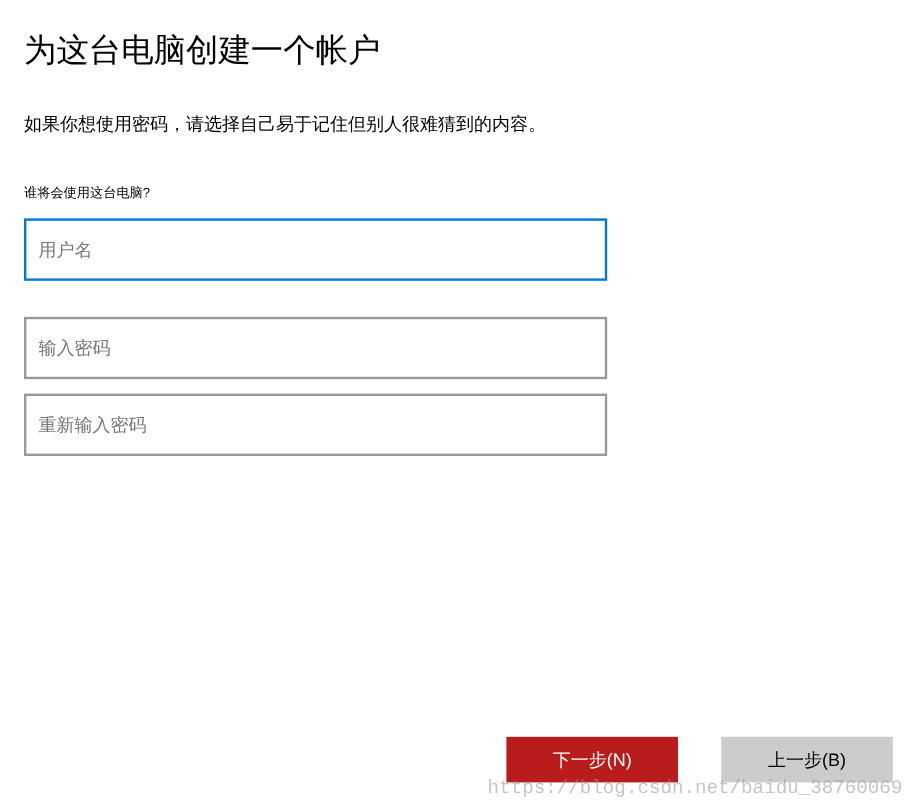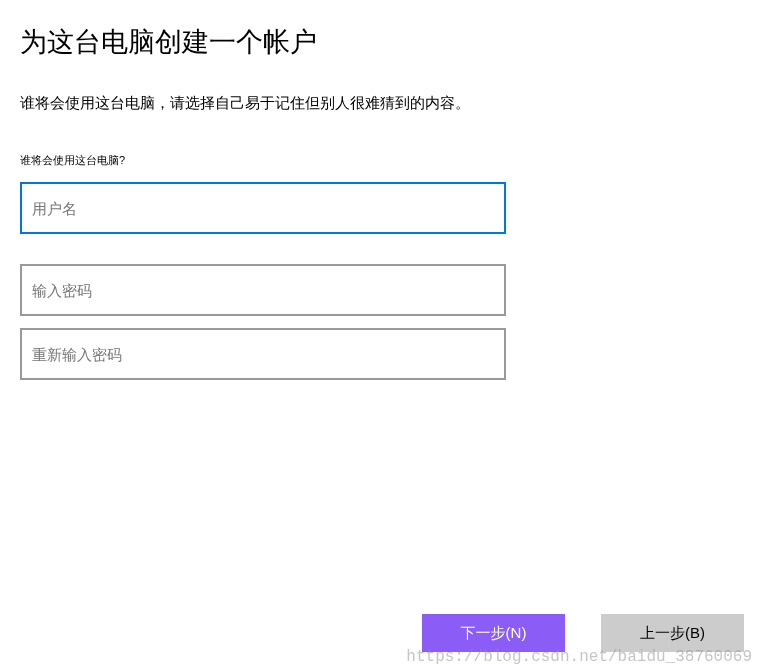--- a/index.html
+++ b/index.html
@@ -66,21 +66,21 @@
       height: 38px;
       font-size: 15px;
       font-family: inherit;
       border: none;
       cursor: pointer;
       display: flex;
       align-items: center;
       justify-content: center;
     }
     .btn-primary {
-      background: #8b5cf6;
+      background: #b91c1c;
       color: #ffffff;
     }
     .btn-secondary {
       background: #cccccc;
       color: #000000;
       margin-left: 31px;
     }
     .watermark {
       position: absolute;
       bottom: 4px;
@@ -89,21 +89,21 @@
       color: rgba(150,150,150,0.55);
       font-family: Liberation Mono, monospace;
       pointer-events: none;
     }
   </style>
 </head>
 <body>
 
 <div class="container">
   <h1 class="page-title">为这台电脑创建一个帐户</h1>
-  <p class="description">谁将会使用这台电脑，请选择自己易于记住但别人很难猜到的内容。</p>
+  <p class="description">如果你想使用密码，请选择自己易于记住但别人很难猜到的内容。</p>
 
   <div class="section-label">谁将会使用这台电脑?</div>
   <input type="text" class="input-field focused" placeholder="用户名" style="">
 
   <div class="section-spacer"></div>
 
   <input type="password" class="input-field" placeholder="输入密码" style="">
   <input type="password" class="input-field" placeholder="重新输入密码" style="">
 </div>
 

